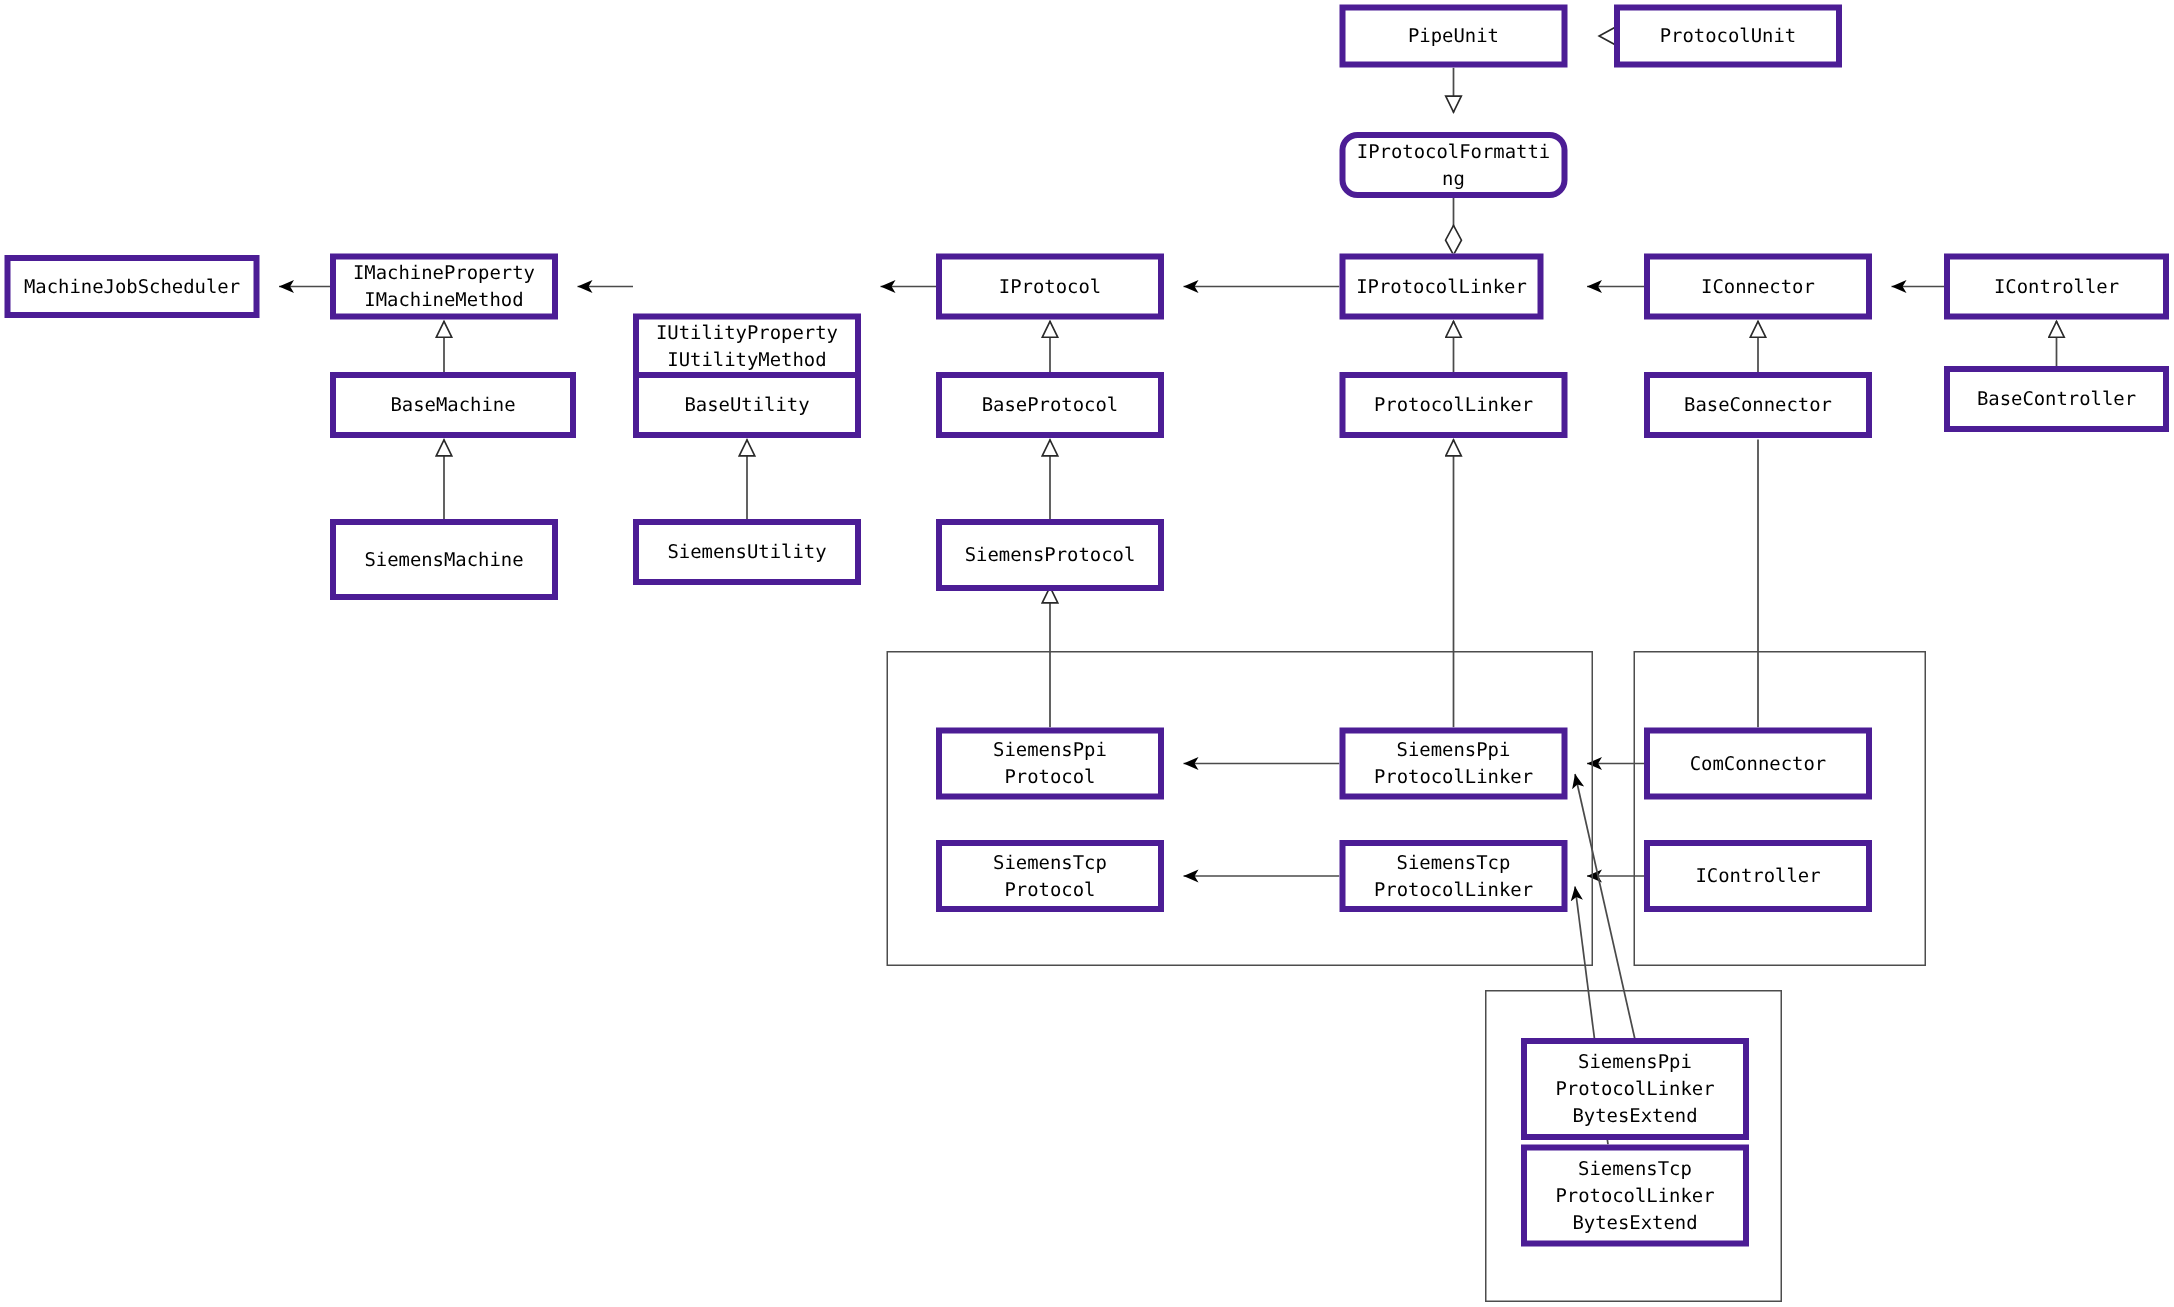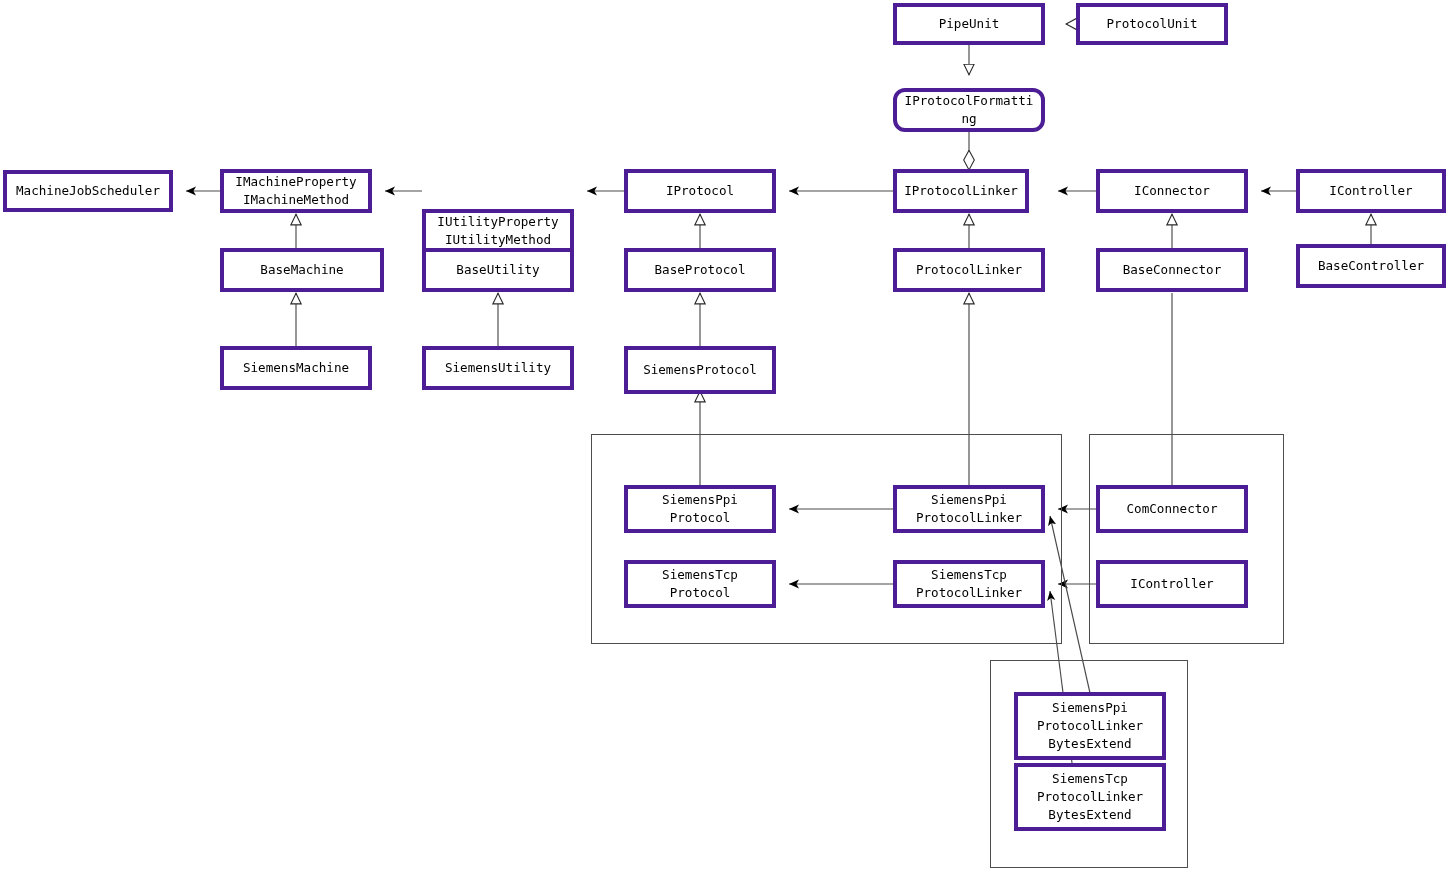--- a/index.html
+++ b/index.html
@@ -125,21 +125,21 @@
       <div class="node" style="left: 893px; top: 3px; width: 152px; height: 42px;">PipeUnit</div>
       <div class="node" style="left: 1076px; top: 3px; width: 152px; height: 42px;">ProtocolUnit</div>
       <div class="node" style="left: 893px; top: 88px; width: 152px; height: 44px; border-radius: 12px;">IProtocolFormatti
 ng</div>
       <div class="node" style="left: 220px; top: 248px; width: 164px; height: 44px;">BaseMachine</div>
       <div class="node" style="left: 422px; top: 248px; width: 152px; height: 44px;">BaseUtility</div>
       <div class="node" style="left: 624px; top: 248px; width: 152px; height: 44px;">BaseProtocol</div>
       <div class="node" style="left: 893px; top: 248px; width: 152px; height: 44px;">ProtocolLinker</div>
       <div class="node" style="left: 1096px; top: 248px; width: 152px; height: 44px;">BaseConnector</div>
       <div class="node" style="left: 1296px; top: 244px; width: 150px; height: 44px;">BaseController</div>
-      <div class="node" style="left: 220px; top: 346px; width: 152px; height: 44px;">SiemensMachine</div>
+      <div class="node" style="left: 220px; top: 346px; width: 152px; height: 54px;">SiemensMachine</div>
       <div class="node" style="left: 422px; top: 346px; width: 152px; height: 44px;">SiemensUtility</div>
       <div class="node" style="left: 624px; top: 346px; width: 152px; height: 48px;">SiemensProtocol</div>
       <div class="node" style="left: 624px; top: 485px; width: 152px; height: 48px;">SiemensPpi
 Protocol</div>
       <div class="node" style="left: 624px; top: 560px; width: 152px; height: 48px;">SiemensTcp
 Protocol</div>
       <div class="node" style="left: 893px; top: 485px; width: 152px; height: 48px;">SiemensPpi
 ProtocolLinker</div>
       <div class="node" style="left: 893px; top: 560px; width: 152px; height: 48px;">SiemensTcp
 ProtocolLinker</div>

